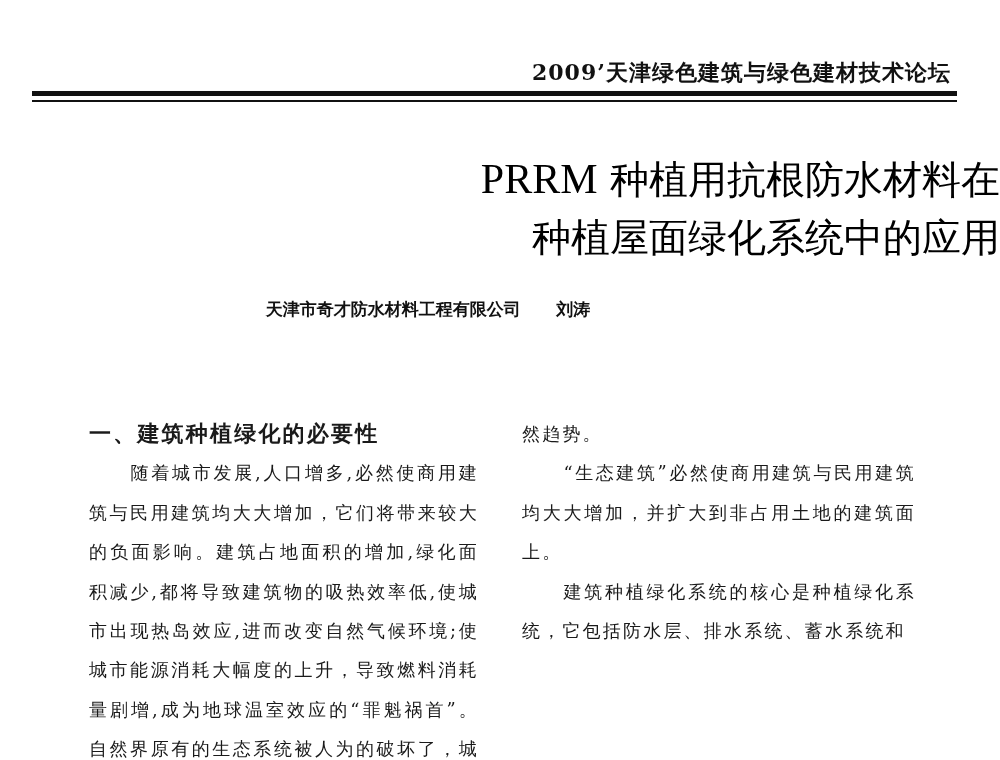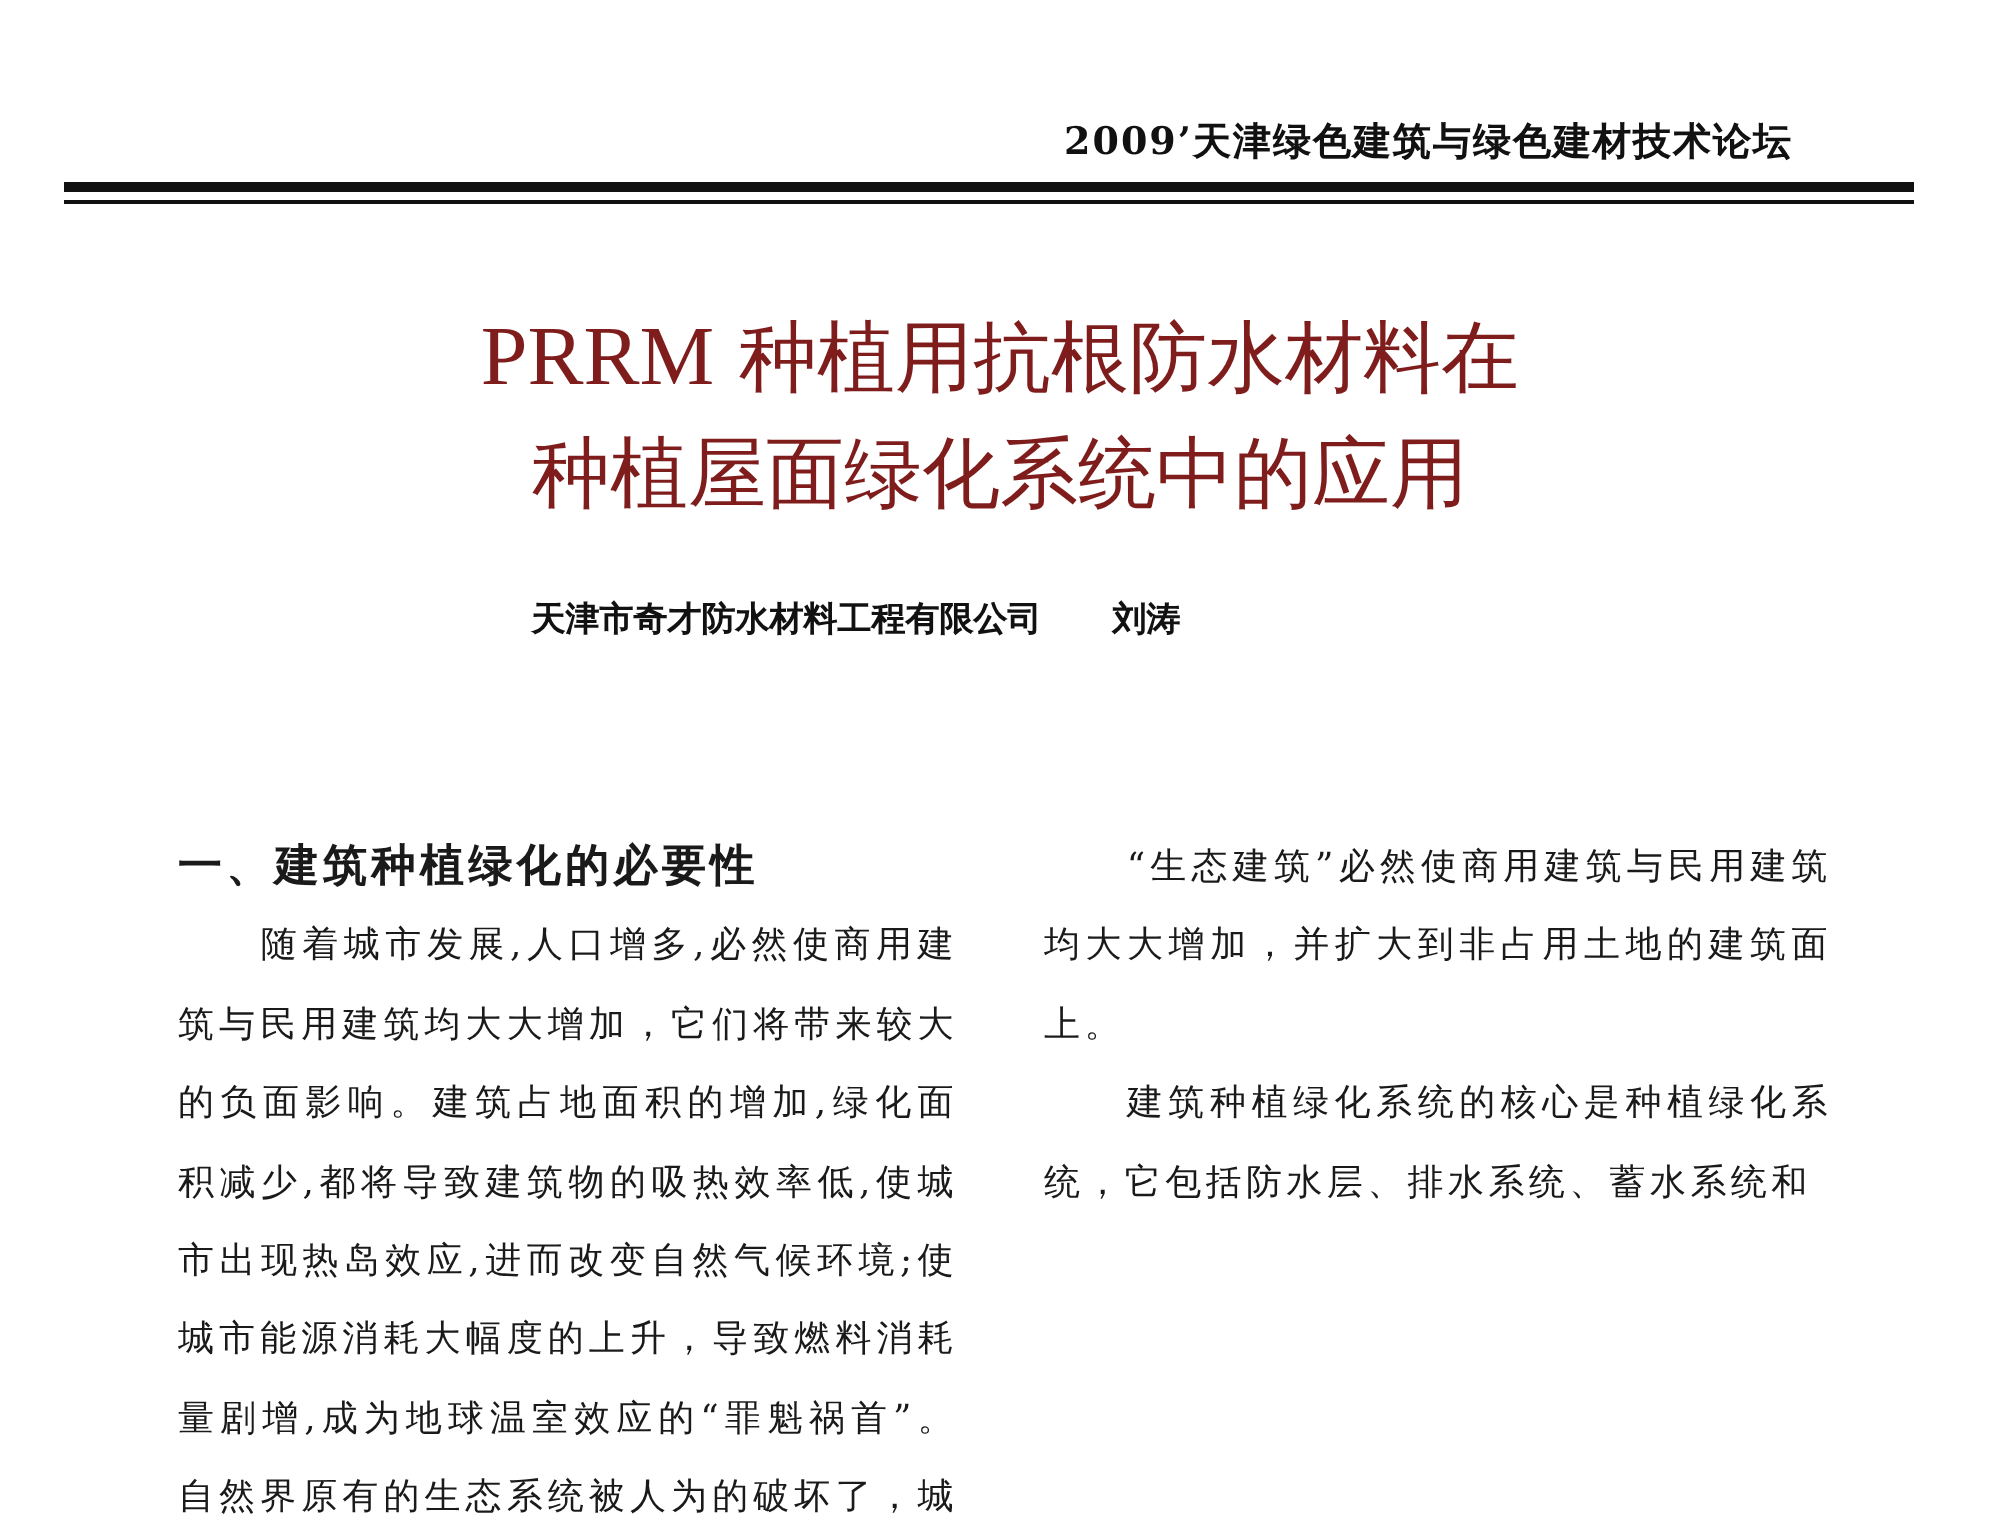--- a/index.html
+++ b/index.html
@@ -4,32 +4,32 @@
 <style>
   html, body { margin: 0; padding: 0; }
   body {
     width: 1000px; height: 760px; overflow: hidden;
     background: #ffffff; color: #111111;
     position: relative;
     font-family: "DejaVu Serif", "Liberation Serif", serif;
   }
   .header-title {
     position: absolute; left: 532px; top: 58px;
-    font-size: 19px; font-weight: bold; letter-spacing: 1px;
+    font-size: 22px; font-weight: bold; letter-spacing: 1px;
     font-family: "DejaVu Serif", serif; white-space: nowrap;
   }
   .rule-thick {
     position: absolute; left: 32px; top: 91px; width: 925px; height: 5px; background: #111;
   }
   .rule-thin {
     position: absolute; left: 32px; top: 100px; width: 925px; height: 2px; background: #111;
   }
   .main-title {
-    position: absolute; left: 0; top: 150px; width: 1000px; text-align: center;
-    font-family: "DejaVu Sans", sans-serif; font-size: 39px; line-height: 58px; color: #7f1d1d;
+    position: absolute; left: 0; top: 150px; width: 1000px; text-align: right;
+    font-family: "DejaVu Sans", sans-serif; font-size: 39px; line-height: 58px; color: #000000;
   }
   .main-title .latin { font-family: "Liberation Serif", serif; font-size: 42px; }
   .byline {
     position: absolute; left: 0; top: 298px; width: 856px; text-align: center;
     font-size: 17px; font-weight: bold; font-family: "DejaVu Serif", serif;
     white-space: pre;
   }
   .col {
     position: absolute; top: 414px; font-size: 18px; line-height: 39.4px;
     font-family: "DejaVu Serif", serif; color: #1a1a1a; height: 346px; overflow: hidden;
@@ -57,15 +57,16 @@
 </div>
 
 <div class="byline">天津市奇才防水材料工程有限公司      刘涛</div>
 
 <div class="col col-left">
   <p class="section-heading">一、建筑种植绿化的必要性</p>
   <p class="indent">随着城市发展,人口增多,必然使商用建筑与民用建筑均大大增加，它们将带来较大的负面影响。建筑占地面积的增加,绿化面积减少,都将导致建筑物的吸热效率低,使城市出现热岛效应,进而改变自然气候环境;使城市能源消耗大幅度的上升，导致燃料消耗量剧增,成为地球温室效应的“罪魁祸首”。自然界原有的生态系统被人为的破坏了，城市的生态环境越来越恶化了，城市建筑的绿化是必</p>
 </div>
 
 <div class="col col-right">
+  <p>然趋势。</p>
   <p class="indent">“生态建筑”必然使商用建筑与民用建筑均大大增加，并扩大到非占用土地的建筑面上。</p>
   <p class="indent">建筑种植绿化系统的核心是种植绿化系统，它包括防水层、排水系统、蓄水系统和</p>
 </div>
 
 </body></html>

